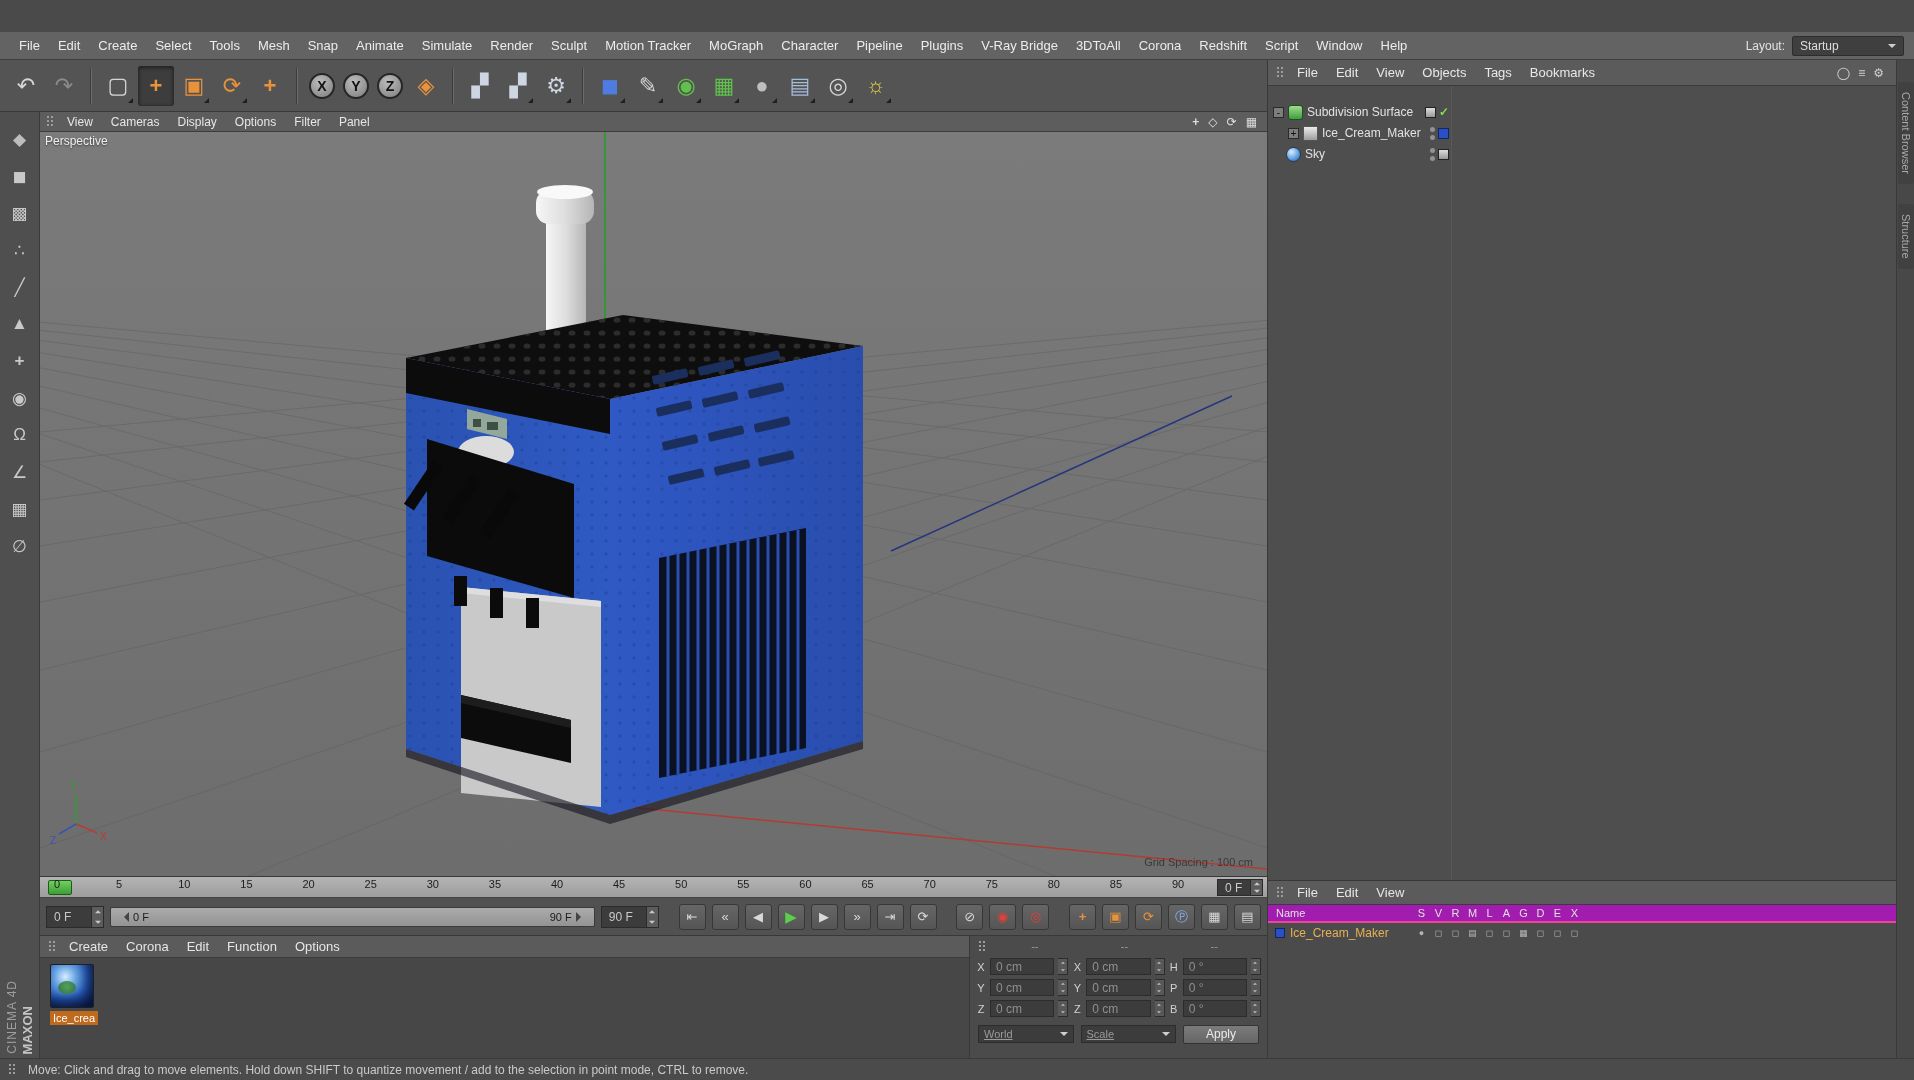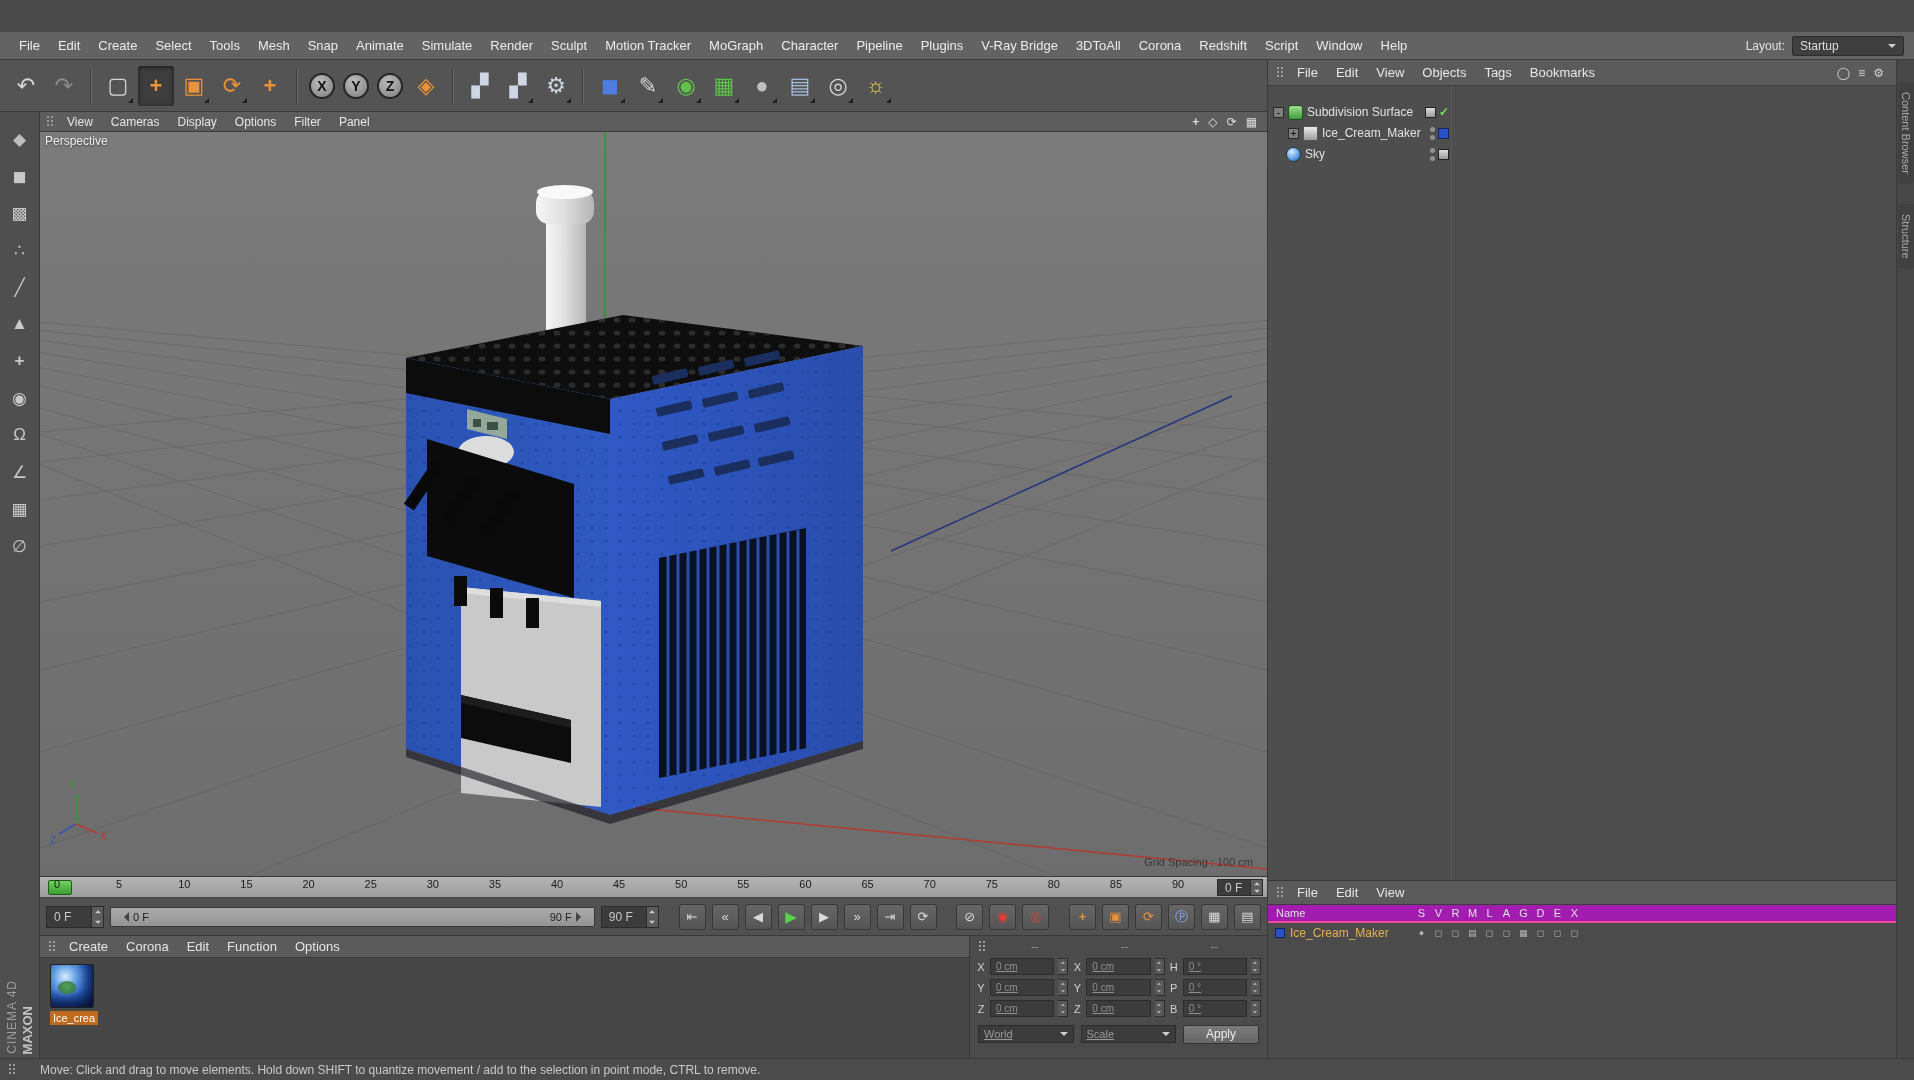--- a/index.html
+++ b/index.html
@@ -80,21 +80,21 @@
   .mat-thumb{width:44px;height:44px;border:1px solid #1f1f1f;border-radius:2px;background:radial-gradient(circle at 34% 28%,#d6ecff 0%,#6aa6e4 26%,#2a64c8 55%,#102f6b 88%);box-shadow:inset -7px -9px 12px rgba(0,0,25,.55);position:relative;}
   .mat-thumb::after{content:"";position:absolute;left:7px;top:16px;width:18px;height:13px;border-radius:50%;background:radial-gradient(circle,#4f9e46,#2c6e2e);opacity:.85;}
   .mat-label{margin-top:3px;font-size:11px;background:#c06a1e;color:#fff;padding:1px 2px;white-space:nowrap;overflow:hidden;}
 
   
   .coordman{position:absolute;left:970px;top:936px;width:297px;height:122px;background:#4b4b4b;}
   .cm-header{height:20px;display:flex;align-items:center;font-size:11px;color:#9a9a9a;padding:0 8px;}
   .cm-h{flex:1;display:flex;align-items:center;justify-content:center;gap:4px;}
   .cm-row{display:flex;align-items:center;height:21px;padding:0 6px;gap:4px;font-size:11px;}
   .cm-l{width:10px;color:#d2d2d2;text-align:center;flex:0 0 auto;}
-  .field{flex:1;height:17px;background:#3c3c3c;border:1px solid #2c2c2c;color:#8f8f8f;font-size:10px;display:flex;align-items:center;padding:0 5px;min-width:0;text-decoration:underline;}
+  .field{flex:1;height:17px;background:#3c3c3c;border:1px solid #2c2c2c;color:#8f8f8f;font-size:12px;display:flex;align-items:center;padding:0 5px;min-width:0;}
   .mini-step{width:10px;height:17px;display:flex;flex-direction:column;border:1px solid #2c2c2c;border-left:none;flex:0 0 auto;}
   .mini-step i{flex:1;background:#585858;position:relative;}
   .mini-step i.up::after,.mini-step i.dn::after{content:"";position:absolute;left:50%;top:50%;border:2.5px solid transparent;}
   .mini-step i.up::after{transform:translate(-50%,-80%);border-bottom-color:#bdbdbd;}
   .mini-step i.dn::after{transform:translate(-50%,-20%);border-top-color:#bdbdbd;}
   .cm-footer{display:flex;align-items:center;gap:7px;padding:0 8px;height:26px;margin-top:2px;}
   .cm-select{flex:1;height:18px;background:#3c3c3c;border:1px solid #2c2c2c;color:#9a9a9a;font-size:11px;display:flex;align-items:center;justify-content:space-between;padding:0 5px;text-decoration:underline;}
   .apply-btn{width:76px;height:19px;background:linear-gradient(#7b7b7b,#666);border:1px solid #333;border-radius:2px;color:#ebebeb;font-size:12px;display:flex;align-items:center;justify-content:center;}
 
   
@@ -125,21 +125,21 @@
   .layer-row{position:relative;height:20px;display:flex;align-items:center;padding:0 7px;font-size:12px;}
   .layer-chip{width:10px;height:10px;background:#2a50c8;border:1px solid #15265e;margin-right:5px;flex:0 0 auto;}
   .layer-name{color:#e8b054;}
   .lr-toggles{position:absolute;left:145px;top:0;height:20px;display:flex;align-items:center;}
   .lr-toggles span{width:17px;text-align:center;font-size:9px;color:#b5b5b5;}
 
   .edge-tabs{position:absolute;left:1896px;top:60px;width:18px;height:998px;background:#484848;border-left:1px solid #393939;display:flex;flex-direction:column;align-items:center;padding-top:22px;gap:20px;}
   .edge-tab{writing-mode:vertical-rl;font-size:11px;color:#a9a9a9;background:#414141;padding:10px 2px;border-radius:2px;white-space:nowrap;}
 
   
-  .statusbar{position:absolute;left:0;top:1058px;width:100%;height:22px;background:#4b4b4b;border-top:1px solid #3a3a3a;display:flex;align-items:center;padding:0 8px;font-size:12px;color:#c9c9c9;gap:20px;}
+  .statusbar{position:absolute;left:0;top:1058px;width:100%;height:22px;background:#4b4b4b;border-top:1px solid #3a3a3a;display:flex;align-items:center;padding:0 8px;font-size:12px;color:#c9c9c9;gap:8px;}
 
   
   .branding{position:absolute;left:0;top:925px;width:40px;height:133px;display:flex;justify-content:center;align-items:flex-end;gap:1px;padding-bottom:4px;}
   .brand{writing-mode:vertical-rl;transform:rotate(180deg);white-space:nowrap;}
   .brand.b1{font-weight:bold;color:#c4c4c4;font-size:13px;}
   .brand.b2{color:#9d9d9d;font-size:12px;letter-spacing:1px;}
 </style>
 </head>
 <body>
 

